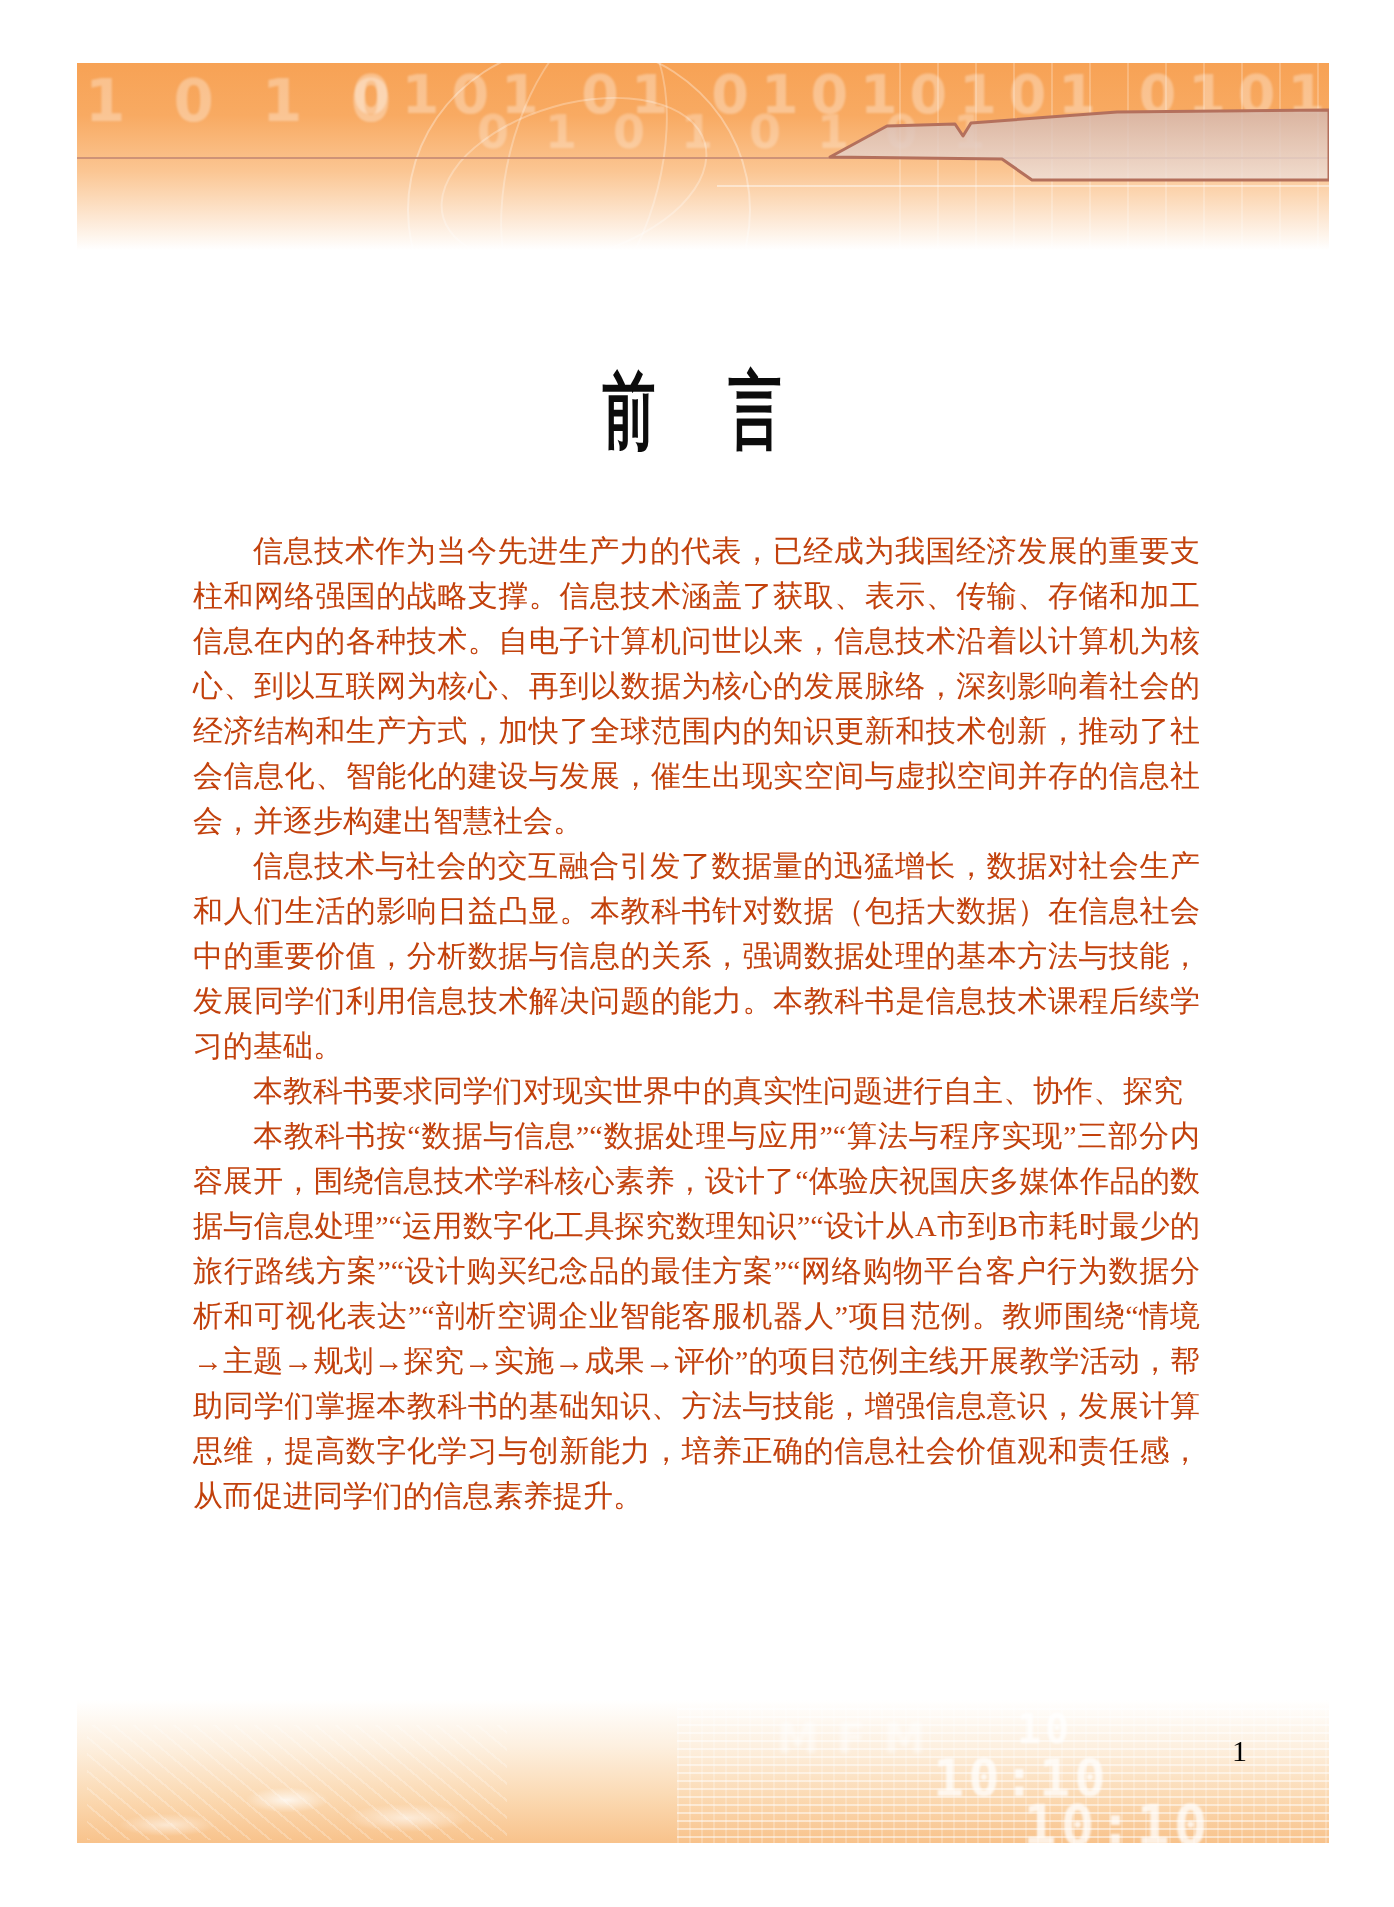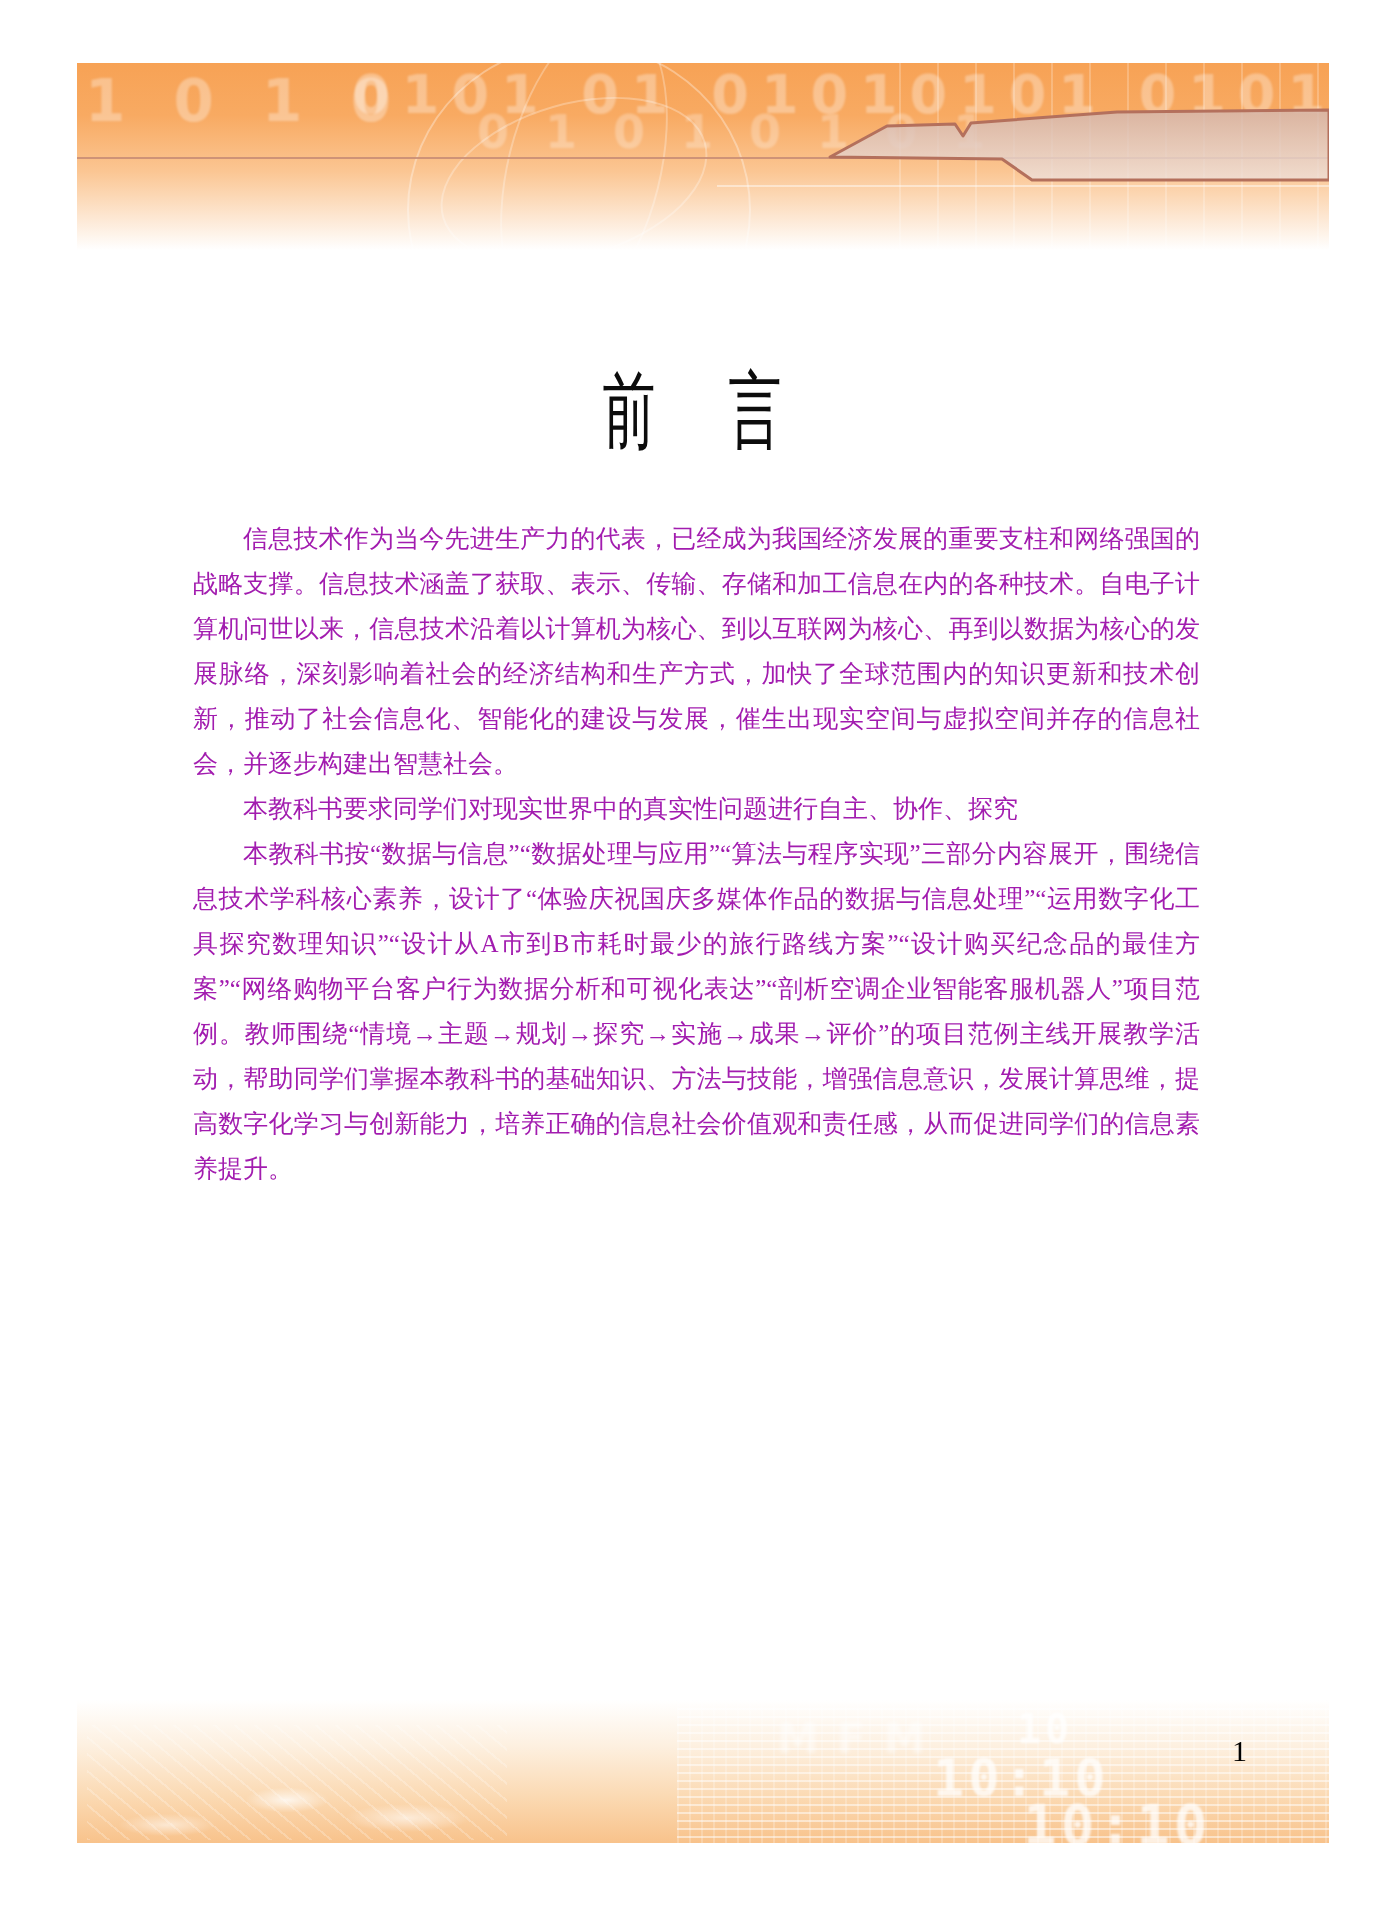--- a/index.html
+++ b/index.html
@@ -28,30 +28,30 @@
   .g3{left:430px;top:-50px;width:150px;height:310px;border:2px solid rgba(255,255,255,0.28);transform:rotate(14deg);}
   .vlines{
     position:absolute;right:0;top:0;width:430px;height:100%;
     background:repeating-linear-gradient(90deg,rgba(255,255,255,0.22) 0 2px,transparent 2px 38px);
   }
   .hacc{position:absolute;left:640px;top:122px;width:612px;height:2px;background:rgba(255,255,255,0.45);}
   .hline{position:absolute;left:0;top:94px;width:100%;height:2px;background:#c58b74;opacity:0.85;}
   .corner{position:absolute;left:0;top:0;width:1252px;height:187px;}
 
   
-  .page-title{position:absolute;left:0;top:355px;width:100%;margin:0;text-align:center;font-weight:normal;color:#0c0c0c;}
+  .page-title{position:absolute;left:0;top:355px;width:100%;margin:0;text-align:center;font-weight:bold;color:#0c0c0c;}
   .page-title span{
     display:inline-block;font-size:53px;letter-spacing:10px;
     transform:scaleY(1.6);transform-origin:top center;
   }
 
   
   .body-text{
-    position:absolute;left:193px;top:516px;width:1007px;
-    font-size:25px;line-height:45px;color:#a21caf;text-align:justify;
+    position:absolute;left:193px;top:528px;width:1007px;
+    font-size:30px;line-height:45px;color:#c2410c;text-align:justify;
   }
   .para{margin:0;text-indent:2em;}
 
   
   .band-footer{
     position:absolute;left:77px;top:1700px;width:1252px;height:143px;overflow:hidden;
     background:linear-gradient(180deg,#ffffff 0%,#fdf0e0 32%,#fbd9b2 68%,#f8c28b 100%);
   }
   .diag{
     position:absolute;left:10px;top:25px;width:420px;height:115px;opacity:0.5;
@@ -108,20 +108,21 @@
       <polygon points="753,94 810,63 878,61 886,73 894,60 1040,49 1252,47 1252,117 955,117 925,96" fill="url(#pg)" stroke="#b4705c" stroke-width="3" stroke-linejoin="round"></polygon>
     </svg>
   </div>
 
   <h1 class="page-title">
     <span>前　言</span>
   </h1>
 
   <div class="body-text">
       <p class="para">信息技术作为当今先进生产力的代表，已经成为我国经济发展的重要支柱和网络强国的战略支撑。信息技术涵盖了获取、表示、传输、存储和加工信息在内的各种技术。自电子计算机问世以来，信息技术沿着以计算机为核心、到以互联网为核心、再到以数据为核心的发展脉络，深刻影响着社会的经济结构和生产方式，加快了全球范围内的知识更新和技术创新，推动了社会信息化、智能化的建设与发展，催生出现实空间与虚拟空间并存的信息社会，并逐步构建出智慧社会。</p>
+      <p class="para">信息技术与社会的交互融合引发了数据量的迅猛增长，数据对社会生产和人们生活的影响日益凸显。本教科书针对数据（包括大数据）在信息社会中的重要价值，分析数据与信息的关系，强调数据处理的基本方法与技能，发展同学们利用信息技术解决问题的能力。本教科书是信息技术课程后续学习的基础。</p>
       <p class="para">本教科书要求同学们对现实世界中的真实性问题进行自主、协作、探究</p>
       <p class="para">本教科书按“数据与信息”“数据处理与应用”“算法与程序实现”三部分内容展开，围绕信息技术学科核心素养，设计了“体验庆祝国庆多媒体作品的数据与信息处理”“运用数字化工具探究数理知识”“设计从A市到B市耗时最少的旅行路线方案”“设计购买纪念品的最佳方案”“网络购物平台客户行为数据分析和可视化表达”“剖析空调企业智能客服机器人”项目范例。教师围绕“情境→主题→规划→探究→实施→成果→评价”的项目范例主线开展教学活动，帮助同学们掌握本教科书的基础知识、方法与技能，增强信息意识，发展计算思维，提高数字化学习与创新能力，培养正确的信息社会价值观和责任感，从而促进同学们的信息素养提升。</p>
     </div>
 
   <div class="band-footer">
     <div class="diag"></div>
     <div class="blob"></div>
     <div class="scan"></div>
     <span class="ticker">MFM</span>
     <span class="clock c1">10</span>

